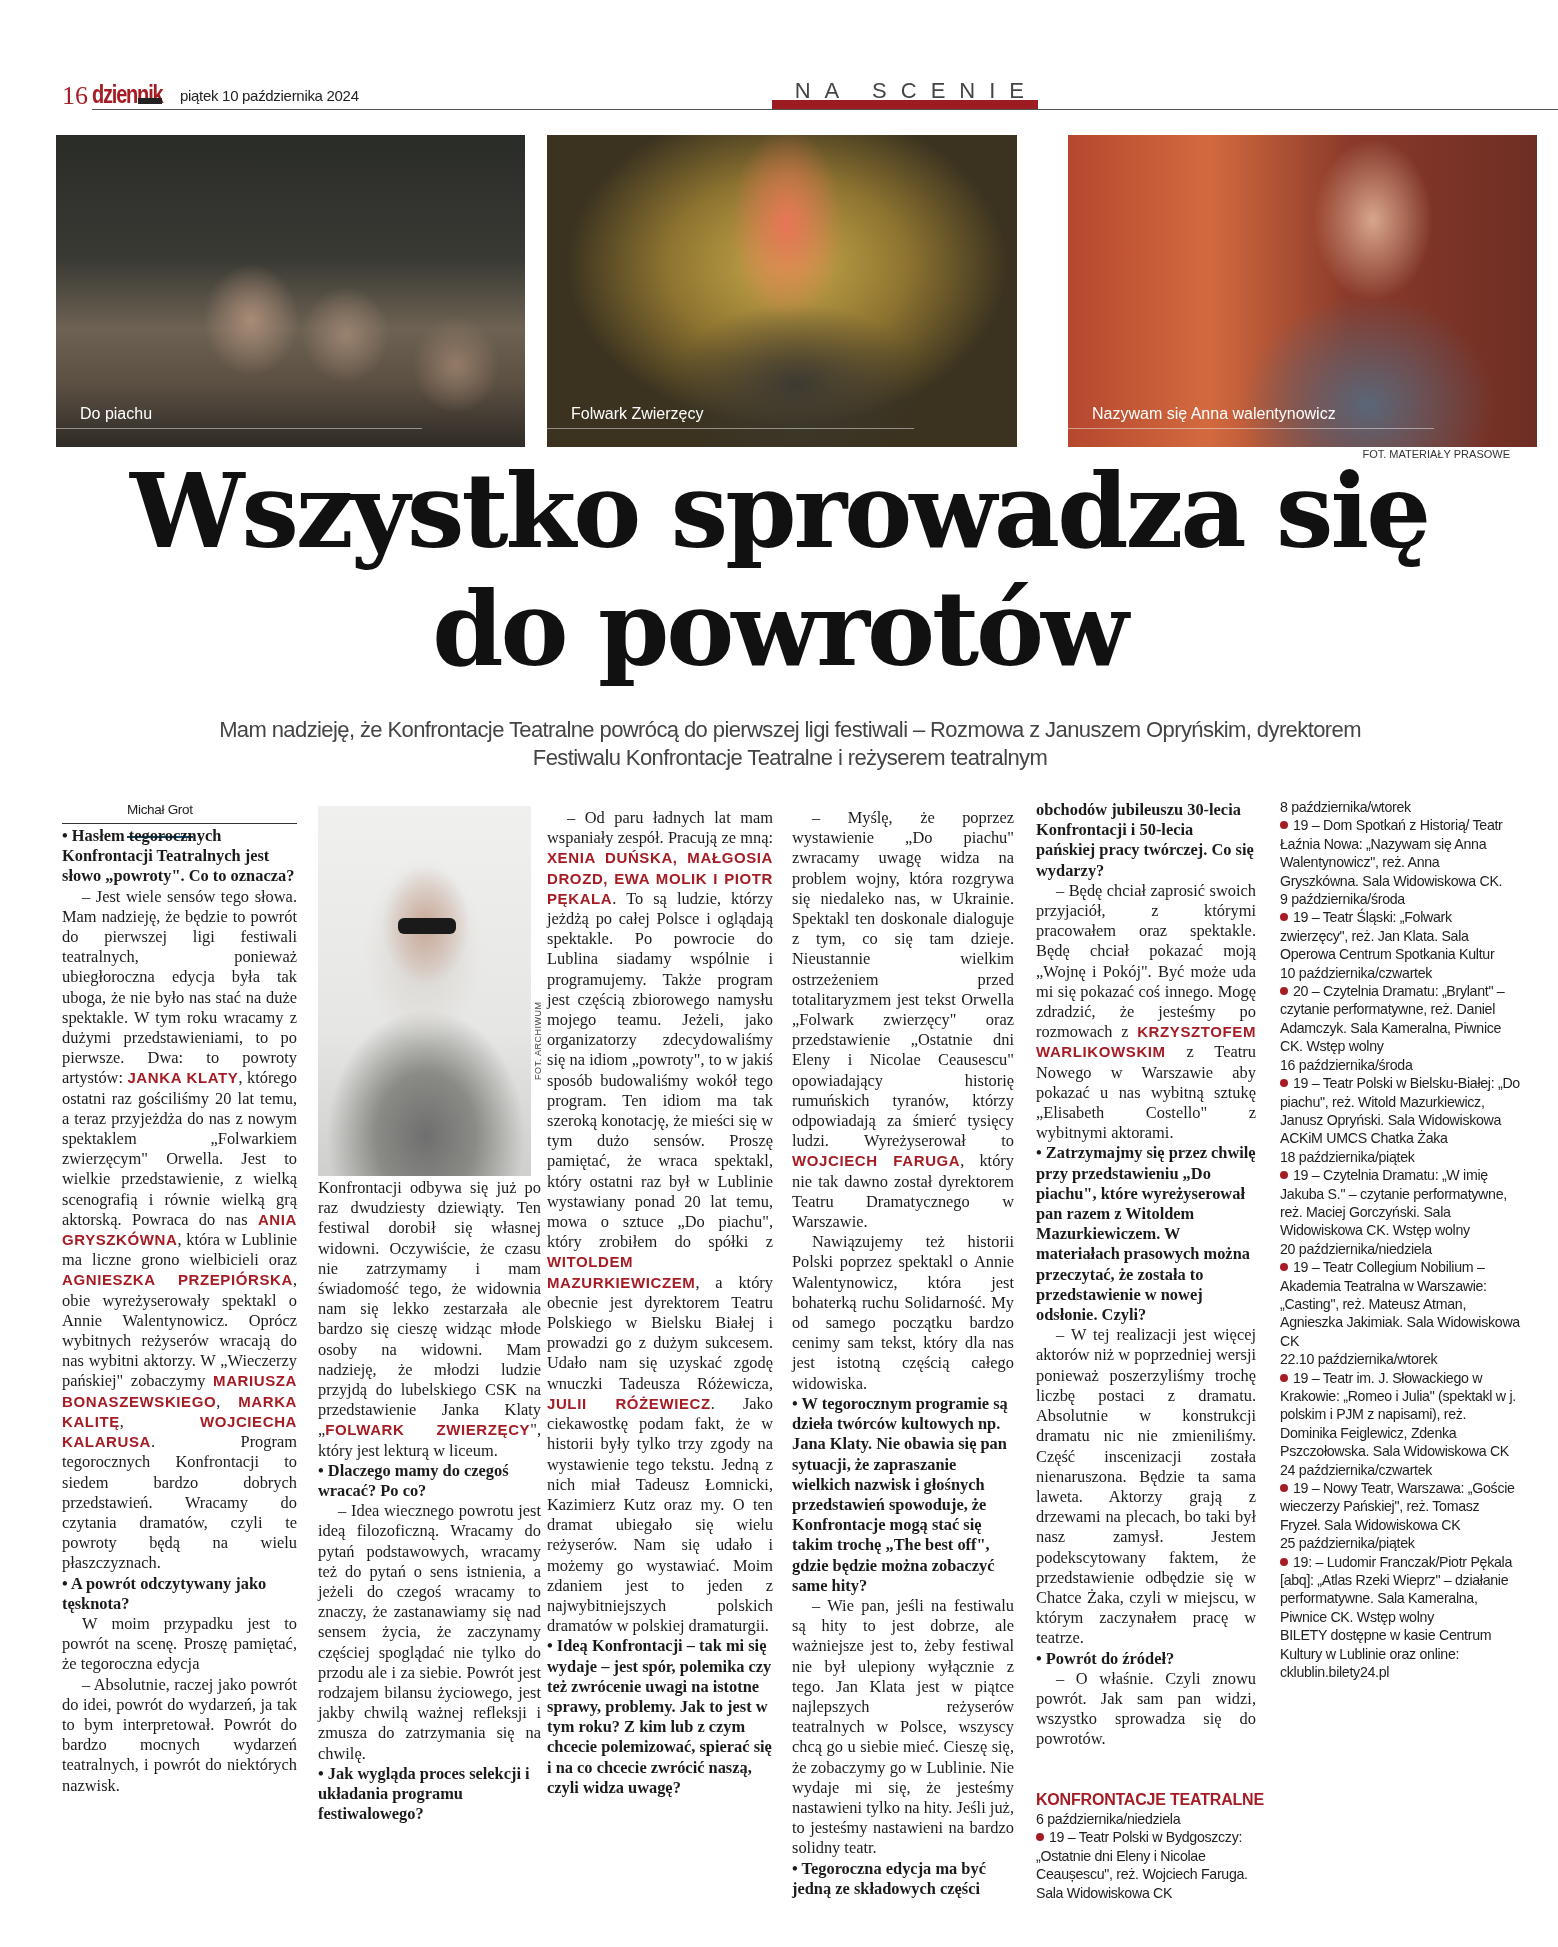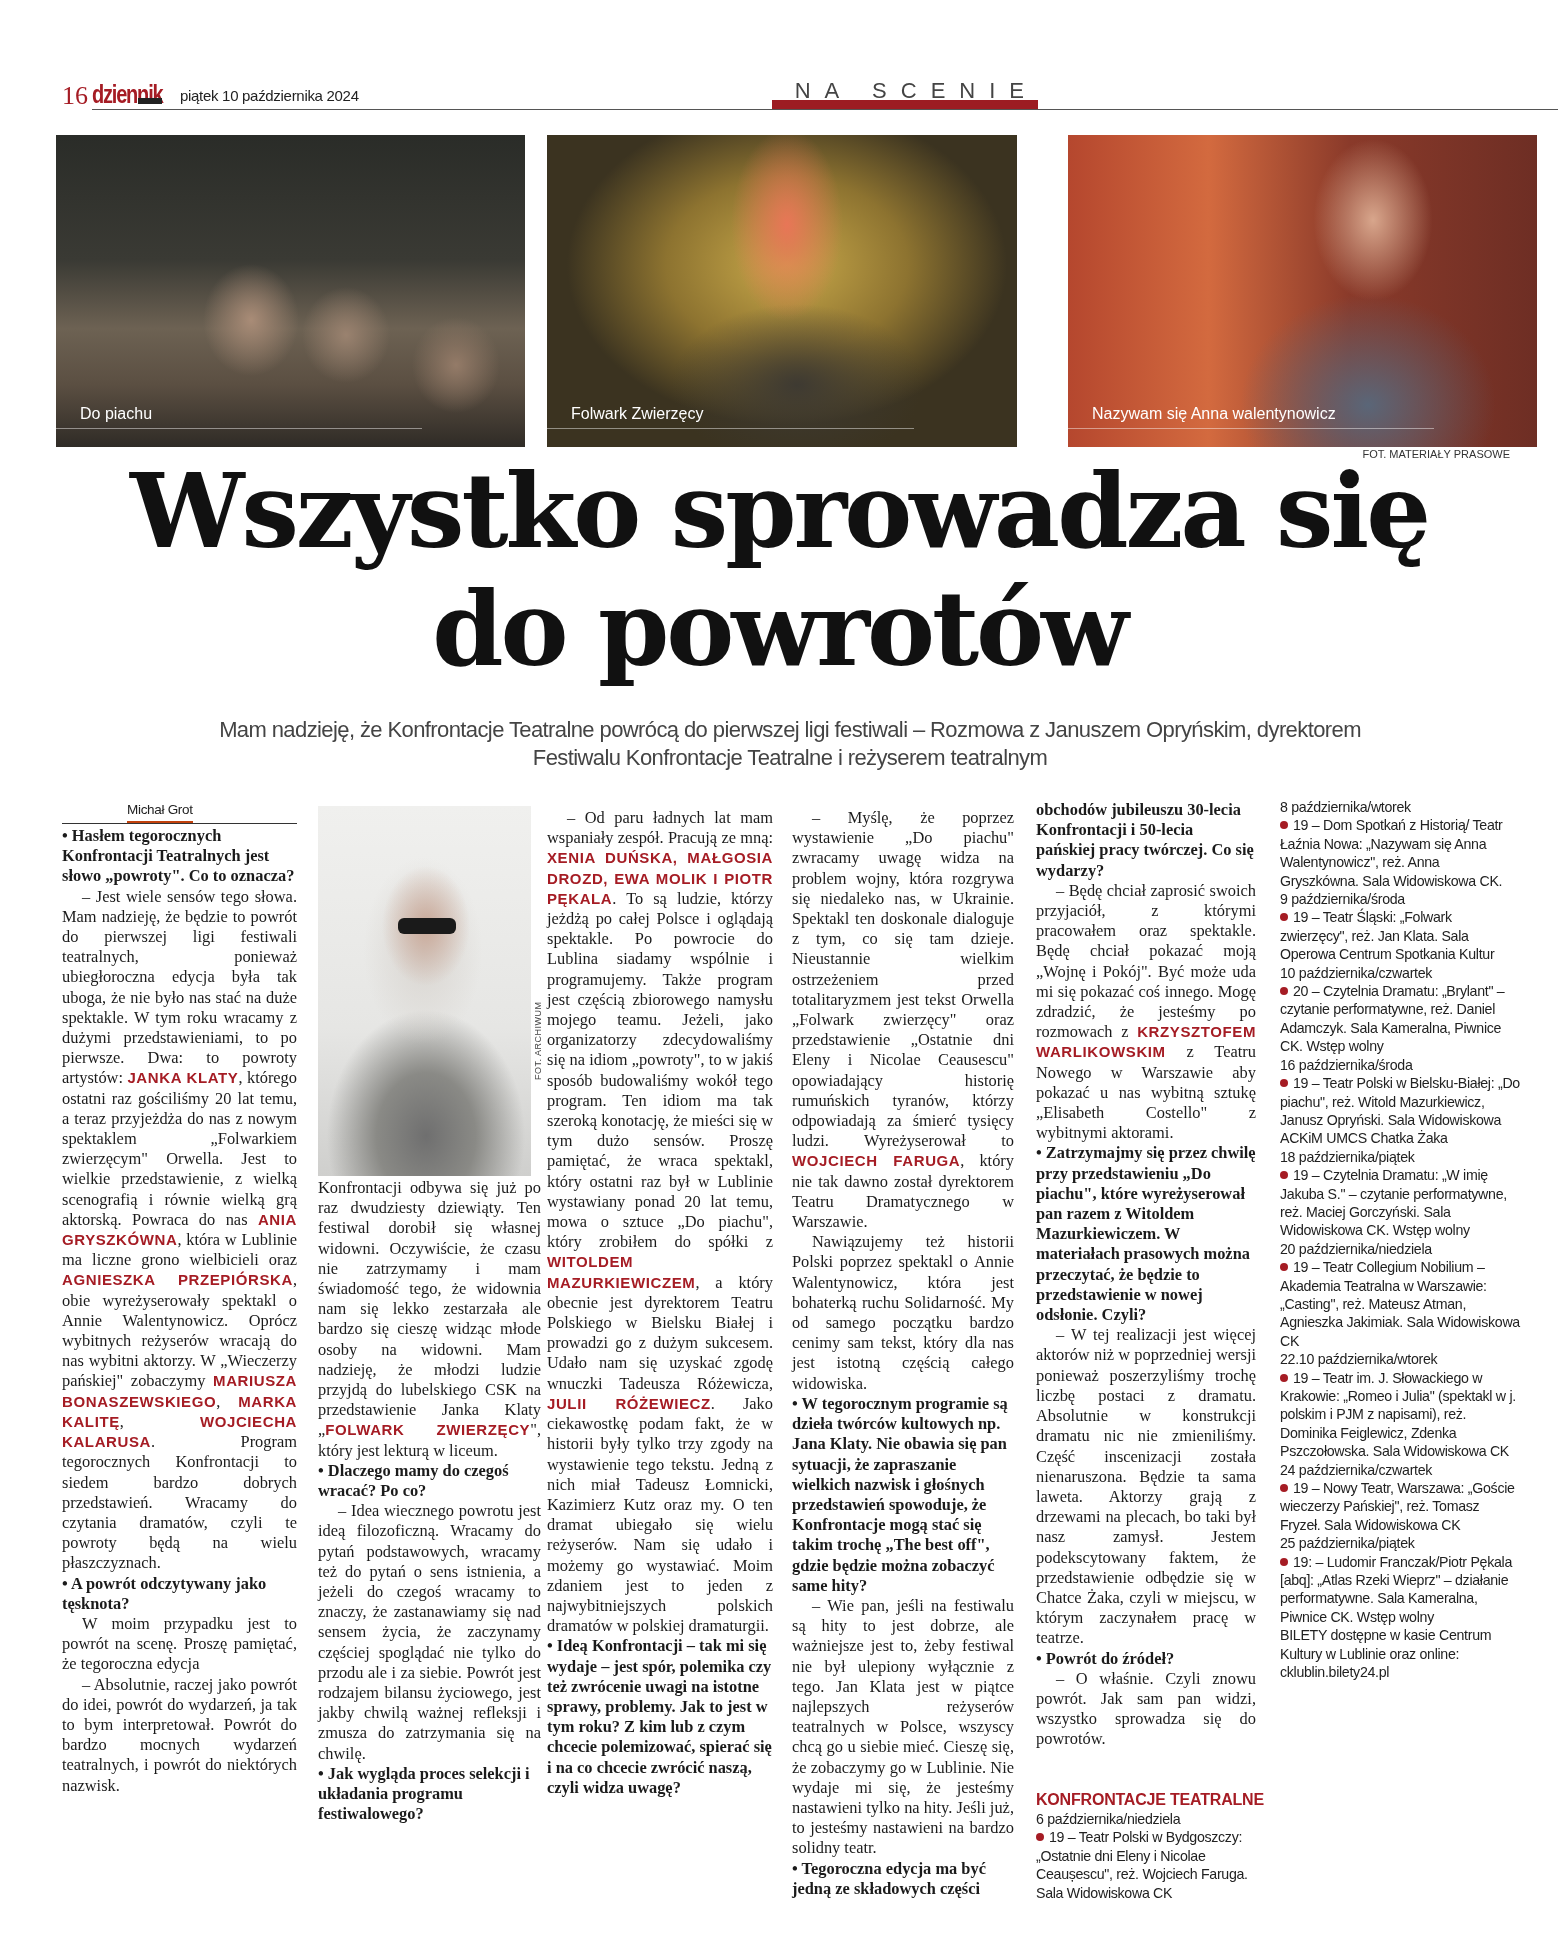--- a/index.html
+++ b/index.html
@@ -48,21 +48,21 @@
   .col p.indent { text-indent: 20px; }
   .q { font-weight: bold; text-align: left; }
   .nm { color: #a51c24; font-family: "Liberation Sans", sans-serif; font-weight: bold; font-size: 15px; letter-spacing: 0.6px; }
   #col1 { left: 62px; top: 826px; width: 235px; }
   #col2 { left: 318px; top: 1178px; width: 223px; }
   #col3 { left: 547px; top: 808px; width: 226px; }
   #col4 { left: 792px; top: 808px; width: 222px; }
   #col5 { left: 1036px; top: 800px; width: 220px; }
 
   .byline { position: absolute; left: 62px; top: 800px; width: 235px; height: 24px; }
-  .byline .name { position: absolute; left: 65px; top: 2px; font-family: "Liberation Sans", sans-serif; font-size: 13.5px; color: #222; border-bottom: 2px solid #c2410c; padding-bottom: 4px; letter-spacing: -0.3px; }
+  .byline .name { position: absolute; left: 65px; top: 2px; font-family: "Liberation Sans", sans-serif; font-size: 13.5px; color: #222; border-bottom: 2px solid #0c4a6e; padding-bottom: 19px; letter-spacing: -0.3px; }
   .byline .rule { position: absolute; left: 0; right: 0; top: 23px; height: 1px; background: #333; }
 
   .portrait { position: absolute; left: 318px; top: 806px; width: 213px; height: 370px; overflow: hidden;
     background:
       radial-gradient(ellipse 55px 75px at 108px 120px, #c9a898 0%, rgba(201,168,152,0) 80%),
       radial-gradient(ellipse 70px 110px at 105px 145px, #d8d4cf 0%, rgba(216,212,207,0) 85%),
       radial-gradient(ellipse 110px 140px at 108px 330px, #6f6f6f 0%, #8a8a86 45%, rgba(190,190,190,0) 90%),
       linear-gradient(180deg, #f0f0ee 0%, #e6e6e4 60%, #cfcfcd 100%); }
   .portrait .glasses { position: absolute; left: 80px; top: 112px; width: 58px; height: 16px; border-radius: 6px; background: #1a1a1a; }
   .portrait-credit { position: absolute; left: 533px; top: 1080px; width: 90px; transform: rotate(-90deg); transform-origin: left top; font-family: "Liberation Sans", sans-serif; font-size: 9px; color: #444; letter-spacing: 0.5px; }
@@ -144,21 +144,21 @@
   <p class="indent"><span>– Myślę, że poprzez wystawienie „Do piachu" zwracamy uwagę widza na problem wojny, która rozgrywa się niedaleko nas, w Ukrainie. Spektakl ten doskonale dialoguje z tym, co się tam dzieje. Nieustannie wielkim ostrzeżeniem przed totalitaryzmem jest tekst Orwella „Folwark zwierzęcy" oraz przedstawienie „Ostatnie dni Eleny i Nicolae Ceausescu" opowiadający historię rumuńskich tyranów, którzy odpowiadają za śmierć tysięcy ludzi. Wyreżyserował to </span><span class="nm">WOJCIECH FARUGA</span><span>, który nie tak dawno został dyrektorem Teatru Dramatycznego w Warszawie.</span></p>
   <p class="indent">Nawiązujemy też historii Polski poprzez spektakl o Annie Walentynowicz, która jest bohaterką ruchu Solidarność. My od samego początku bardzo cenimy sam tekst, który dla nas jest istotną częścią całego widowiska.</p>
   <p class="q">• W tegorocznym programie są dzieła twórców kultowych np. Jana Klaty. Nie obawia się pan sytuacji, że zapraszanie wielkich nazwisk i głośnych przedstawień spowoduje, że Konfrontacje mogą stać się takim trochę „The best off", gdzie będzie można zobaczyć same hity?</p>
   <p class="indent">– Wie pan, jeśli na festiwalu są hity to jest dobrze, ale ważniejsze jest to, żeby festiwal nie był ulepiony wyłącznie z tego. Jan Klata jest w piątce najlepszych reżyserów teatralnych w Polsce, wszyscy chcą go u siebie mieć. Cieszę się, że zobaczymy go w Lublinie. Nie wydaje mi się, że jesteśmy nastawieni tylko na hity. Jeśli już, to jesteśmy nastawieni na bardzo solidny teatr.</p>
   <p class="q">• Tegoroczna edycja ma być jedną ze składowych części</p>
 </div>
 
 <div class="col" id="col5">
   <p class="q">obchodów jubileuszu 30-lecia Konfrontacji i 50-lecia pańskiej pracy twórczej. Co się wydarzy?</p>
   <p class="indent"><span>– Będę chciał zaprosić swoich przyjaciół, z którymi pracowałem oraz spektakle. Będę chciał pokazać moją „Wojnę i Pokój". Być może uda mi się pokazać coś innego. Mogę zdradzić, że jesteśmy po rozmowach z </span><span class="nm">KRZYSZTOFEM WARLIKOWSKIM</span><span> z Teatru Nowego w Warszawie aby pokazać u nas wybitną sztukę „Elisabeth Costello" z wybitnymi aktorami.</span></p>
-  <p class="q">• Zatrzymajmy się przez chwilę przy przedstawieniu „Do piachu", które wyreżyserował pan razem z Witoldem Mazurkiewiczem. W materiałach prasowych można przeczytać, że będzie to przedstawienie w nowej odsłonie. Czyli?</p>
+  <p class="q">• Zatrzymajmy się przez chwilę przy przedstawieniu „Do piachu", które wyreżyserował pan razem z Witoldem Mazurkiewiczem. W materiałach prasowych można przeczytać, że została to przedstawienie w nowej odsłonie. Czyli?</p>
   <p class="indent">– W tej realizacji jest więcej aktorów niż w poprzedniej wersji ponieważ poszerzyliśmy trochę liczbę postaci z dramatu. Absolutnie w konstrukcji dramatu nic nie zmieniliśmy. Część inscenizacji została nienaruszona. Będzie ta sama laweta. Aktorzy grają z drzewami na plecach, bo taki był nasz zamysł. Jestem podekscytowany faktem, że przedstawienie odbędzie się w Chatce Żaka, czyli w miejscu, w którym zaczynałem pracę w teatrze.</p>
   <p class="q">• Powrót do źródeł?</p>
   <p class="indent">– O właśnie. Czyli znowu powrót. Jak sam pan widzi, wszystko sprowadza się do powrotów.</p>
 </div>
 
 <div class="sched-head sched">
   <div class="sched-title">KONFRONTACJE TEATRALNE</div>
   <div>6 października/niedziela</div>
   <div><span class="dot"></span><span>19 – Teatr Polski w Bydgoszczy: „Ostatnie dni Eleny i Nicolae Ceaușescu", reż. Wojciech Faruga. Sala Widowiskowa CK</span></div>
 </div>

